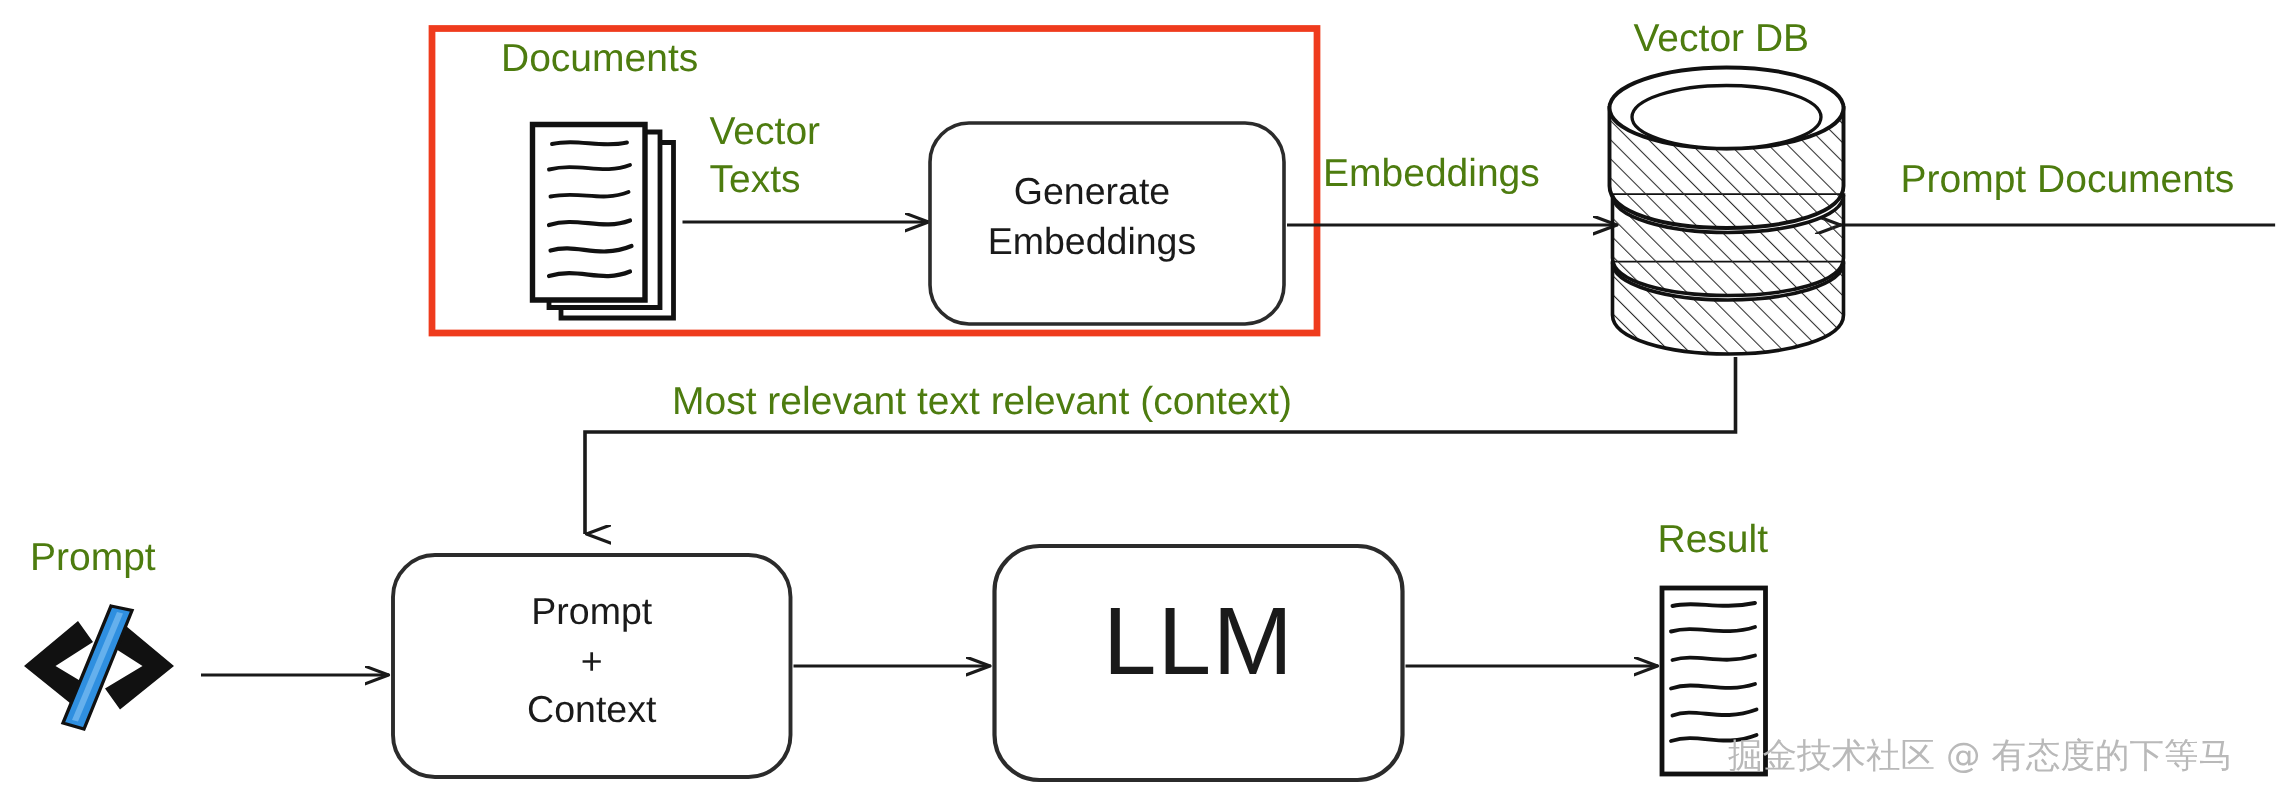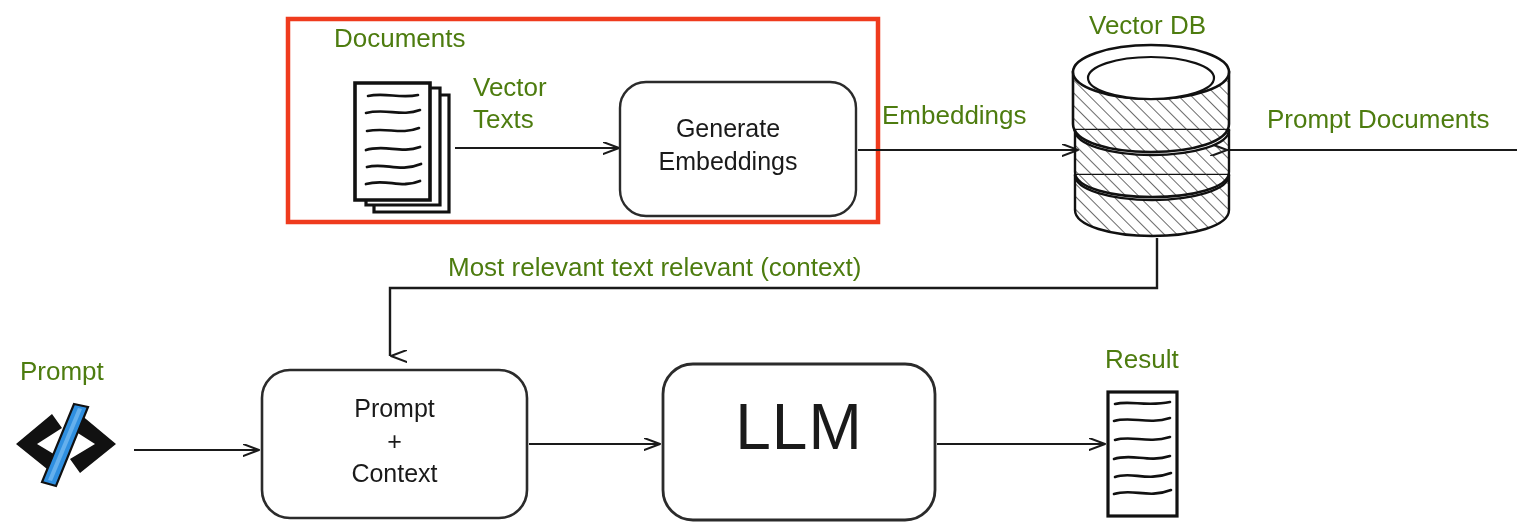--- a/index.html
+++ b/index.html
@@ -172,14 +172,15 @@
   <div class="boxtext" style="left:262px; top:392px; width:265px;">
     <div>Prompt</div>
     <div>+</div>
     <div>Context</div>
   </div>
 
   <div class="llm-text" style="left:663px; top:390px; width:272px;">LLM</div>
 
   <div class="lbl lbl-25" style="left:1105px; top:344px;">Result</div>
 
+  <div class="watermark" style="left:1152px; top:488px;">掘金技术社区 @ 有态度的下等马</div>
 
 </div>
 
 </body></html>

